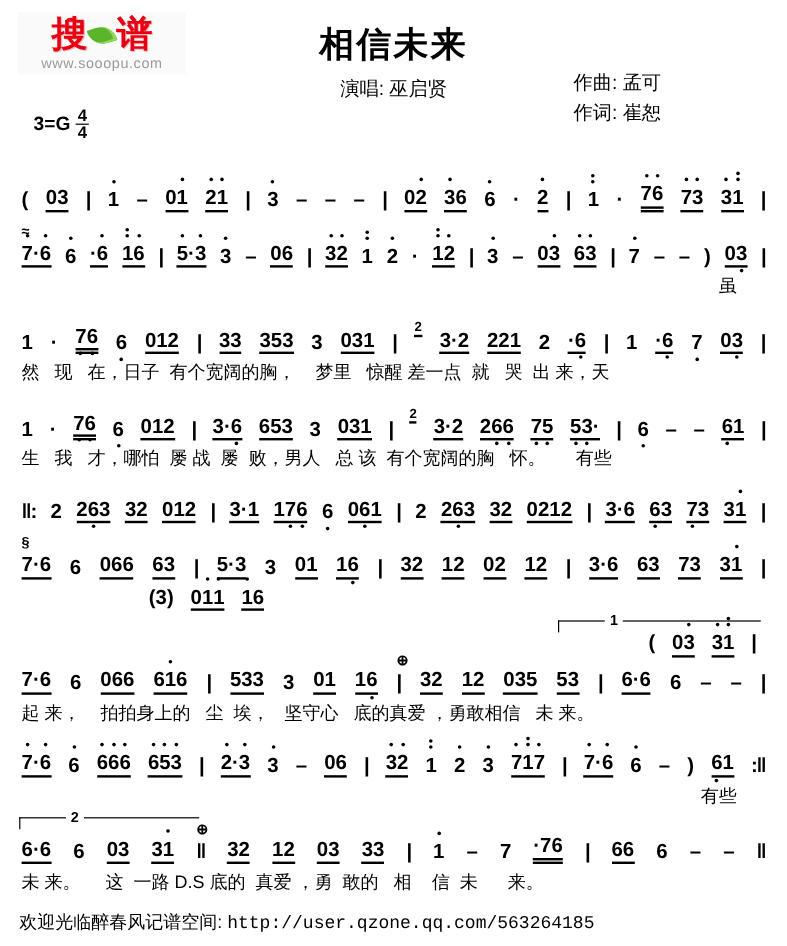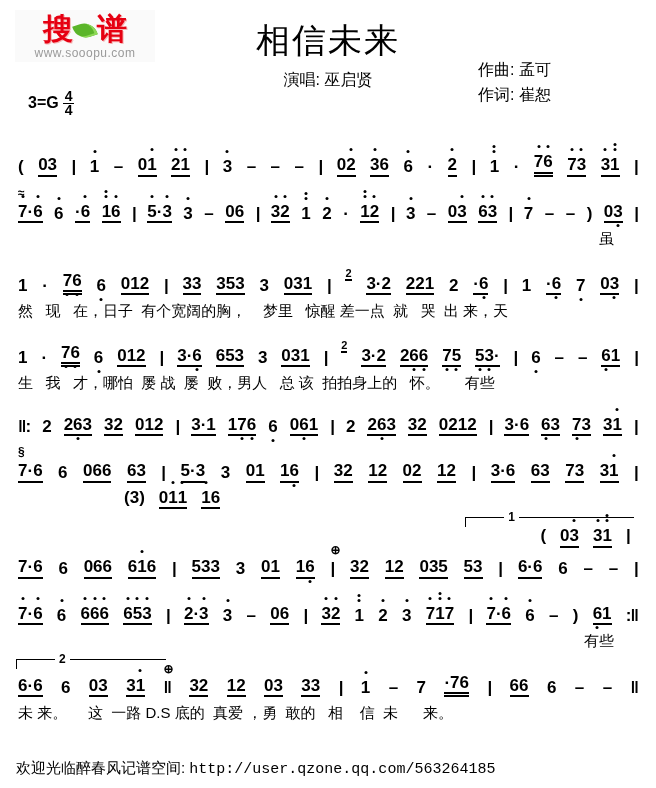--- a/index.html
+++ b/index.html
@@ -19,21 +19,21 @@
   }
   .logo-main { font-size: 30px; font-weight: bold; line-height: 1; white-space: nowrap; }
   .logo-main .zi { color: #e60012; text-shadow: 1px 1px 0 #f5b5b5; }
   .leaf {
     display: inline-block; width: 22px; height: 15px; background: #5bb52a;
     border-radius: 0 14px 0 14px; transform: rotate(-18deg); margin: 0 1px 2px 1px;
     vertical-align: middle; box-shadow: inset -3px -2px 0 #8ed957;
   }
   .logo-url { font-size: 12px; color: #9a9a9a; letter-spacing: .5px; margin-top: 2px; }
 
-  .title { text-align: center; font-size: 34px; font-weight: normal; padding-top: 12px; letter-spacing: 2px; }
+  .title { text-align: center; font-size: 29px; font-weight: bold; padding-top: 12px; letter-spacing: 2px; }
   .singer { text-align: center; font-size: 16px; margin-top: 6px; }
 
   .credits { position: absolute; left: 468px; top: 52px; font-size: 16px; line-height: 1.55; }
   .credits div { white-space: nowrap; }
 
   .keysig { position: absolute; left: 18px; top: 84px; font-size: 16px; font-weight: bold; }
   .meter { display: inline-block; vertical-align: middle; text-align: center; line-height: .95; font-size: 14px; margin-left: 4px; }
   .meter .num { display: block; border-bottom: 1px solid #000; padding: 0 2px; }
   .meter .den { display: block; padding: 0 2px; }
 
@@ -191,21 +191,21 @@
           <span class="tok u1"><span class="ch">2</span><span class="ch">6<i class="dot" style="bottom: -6px;"></i></span><span class="ch">6<i class="dot" style="bottom: -6px;"></i></span></span>
           <span class="tok u1"><span class="ch">7<i class="dot" style="bottom: -6px;"></i></span><span class="ch">5<i class="dot" style="bottom: -6px;"></i></span></span>
           <span class="tok u1"><span class="ch">5<i class="dot" style="bottom: -6px;"></i></span><span class="ch">3<i class="dot" style="bottom: -6px;"></i></span><span class="ch">·</span></span>
           <span class="tok bar"><span class="ch">|</span></span>
           <span class="tok"><span class="ch">6<i class="dot" style="bottom: -6px;"></i></span></span>
           <span class="tok"><span class="ch">–</span></span>
           <span class="tok"><span class="ch">–</span></span>
           <span class="tok u1"><span class="ch">6<i class="dot" style="bottom: -6px;"></i></span><span class="ch">1</span></span>
           <span class="tok bar"><span class="ch">|</span></span>
         </div>
-        <div class="lyrics">生   我   才，哪怕  屡 战  屡  败，男人   总 该  拍拍身上的   怀。      有些</div>
+        <div class="lyrics">生   我   才，哪怕  屡 战  屡  败，男人   总 该  有个宽阔的胸   怀。      有些</div>
       </div>
       <div class="system">
         <div class="notes">
           <span class="tok bar"><span class="ch">‖</span><span class="ch">:</span></span>
           <span class="tok"><span class="ch">2</span></span>
           <span class="tok u1"><span class="ch">2</span><span class="ch">6<i class="dot" style="bottom: -6px;"></i></span><span class="ch">3</span></span>
           <span class="tok u1"><span class="ch">3</span><span class="ch">2</span></span>
           <span class="tok u1"><span class="ch">0</span><span class="ch">1</span><span class="ch">2</span></span>
           <span class="tok bar"><span class="ch">|</span></span>
           <span class="tok u1"><span class="ch">3</span><span class="ch">·</span><span class="ch">1</span></span>
@@ -279,20 +279,21 @@
           <span class="tok u1"><span class="ch">1</span><span class="ch">2</span></span>
           <span class="tok u1"><span class="ch">0</span><span class="ch">3</span><span class="ch">5</span></span>
           <span class="tok u1"><span class="ch">5</span><span class="ch">3</span></span>
           <span class="tok bar"><span class="ch">|</span></span>
           <span class="tok u1"><span class="ch">6</span><span class="ch">·</span><span class="ch">6</span></span>
           <span class="tok"><span class="ch">6</span></span>
           <span class="tok"><span class="ch">–</span></span>
           <span class="tok"><span class="ch">–</span></span>
           <span class="tok bar"><span class="ch">|</span></span>
         </div>
+        <div class="lyrics">起 来，    拍拍身上的   尘  埃，   坚守心   底的真爱 ，勇敢相信   未 来。</div>
       </div>
       <div class="system">
         <div class="notes">
           <span class="tok u1"><span class="ch">7<i class="dot" style="top: -7px;"></i></span><span class="ch">·</span><span class="ch">6<i class="dot" style="top: -7px;"></i></span></span>
           <span class="tok"><span class="ch">6<i class="dot" style="top: -7px;"></i></span></span>
           <span class="tok u1"><span class="ch">6<i class="dot" style="top: -7px;"></i></span><span class="ch">6<i class="dot" style="top: -7px;"></i></span><span class="ch">6<i class="dot" style="top: -7px;"></i></span></span>
           <span class="tok u1"><span class="ch">6<i class="dot" style="top: -7px;"></i></span><span class="ch">5<i class="dot" style="top: -7px;"></i></span><span class="ch">3<i class="dot" style="top: -7px;"></i></span></span>
           <span class="tok bar"><span class="ch">|</span></span>
           <span class="tok u1"><span class="ch">2<i class="dot" style="top: -7px;"></i></span><span class="ch">·</span><span class="ch">3<i class="dot" style="top: -7px;"></i></span></span>
           <span class="tok"><span class="ch">3<i class="dot" style="top: -7px;"></i></span></span>

